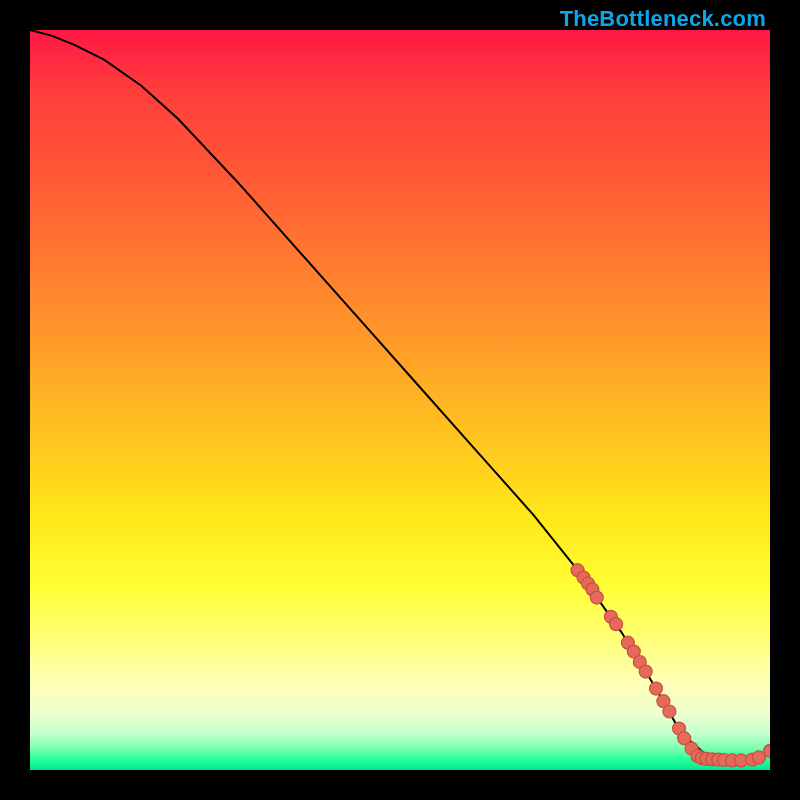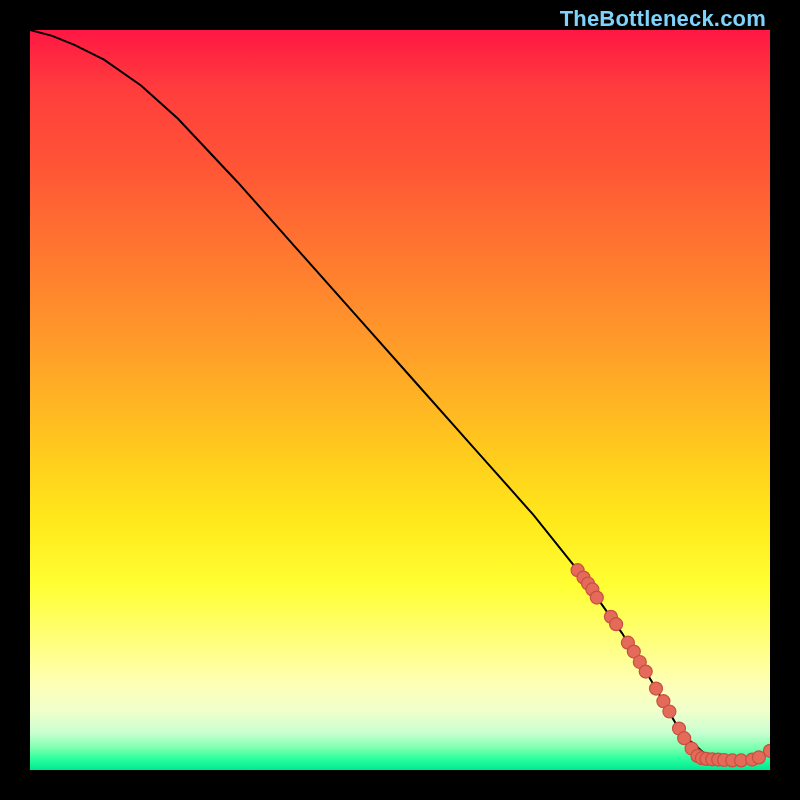--- a/index.html
+++ b/index.html
@@ -16,21 +16,21 @@
       #ffe81a 66%,
       #ffff33 75%,
       #ffff80 83%,
       #ffffb3 88%,
       #f0ffcc 92%,
       #c8ffd0 95%,
       #7dffb0 97%,
       #2bff9e 98.5%,
       #00e890 100%);
   }
-  .attribution{position:absolute;right:34px;top:6px;color:#7dd3fc;font-size:22px;font-weight:bold;letter-spacing:0.2px}
+  .attribution{position:absolute;right:34px;top:6px;color:#0ea5e9;font-size:22px;font-weight:bold;letter-spacing:0.2px}
   svg.curve{position:absolute;left:0;top:0;width:100%;height:100%}
   .pt{fill:#e46a5a;stroke:#c94f41;stroke-width:1.2}
 </style>
 </head>
 <body>
 
 <div class="frame">
   <div class="attribution">TheBottleneck.com</div>
   <div class="plot">
     <div class="gradient"></div>

